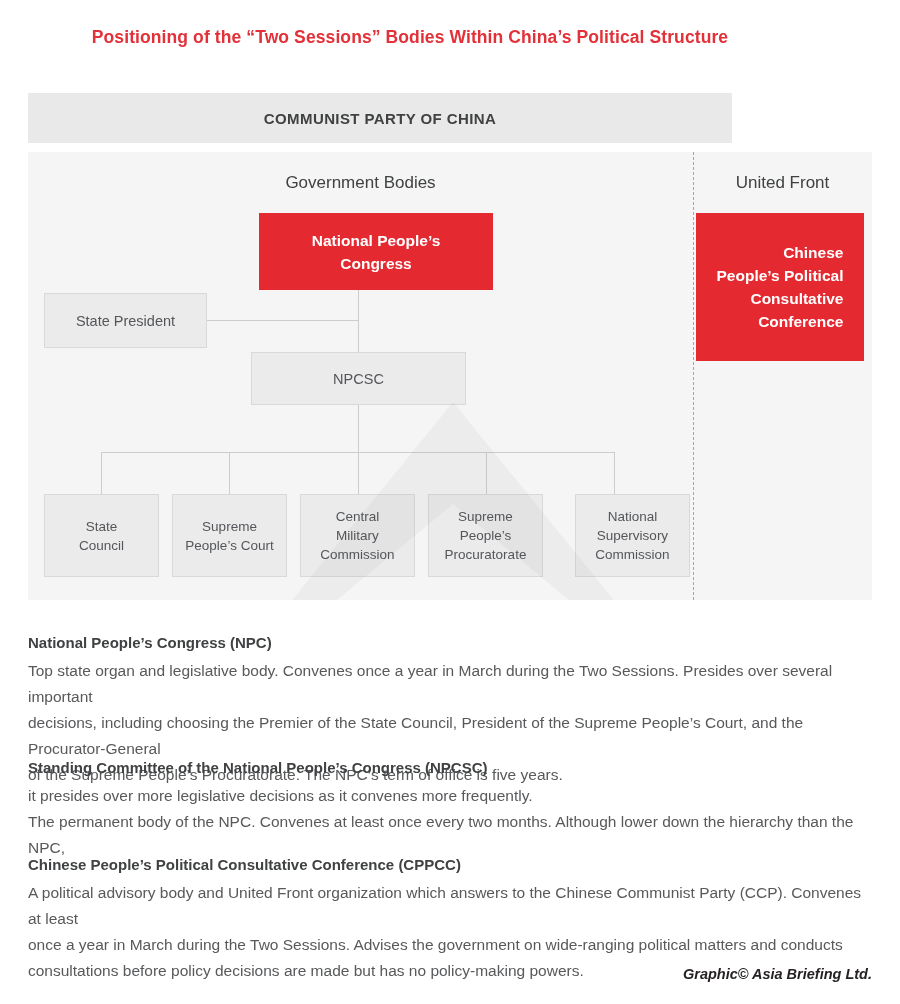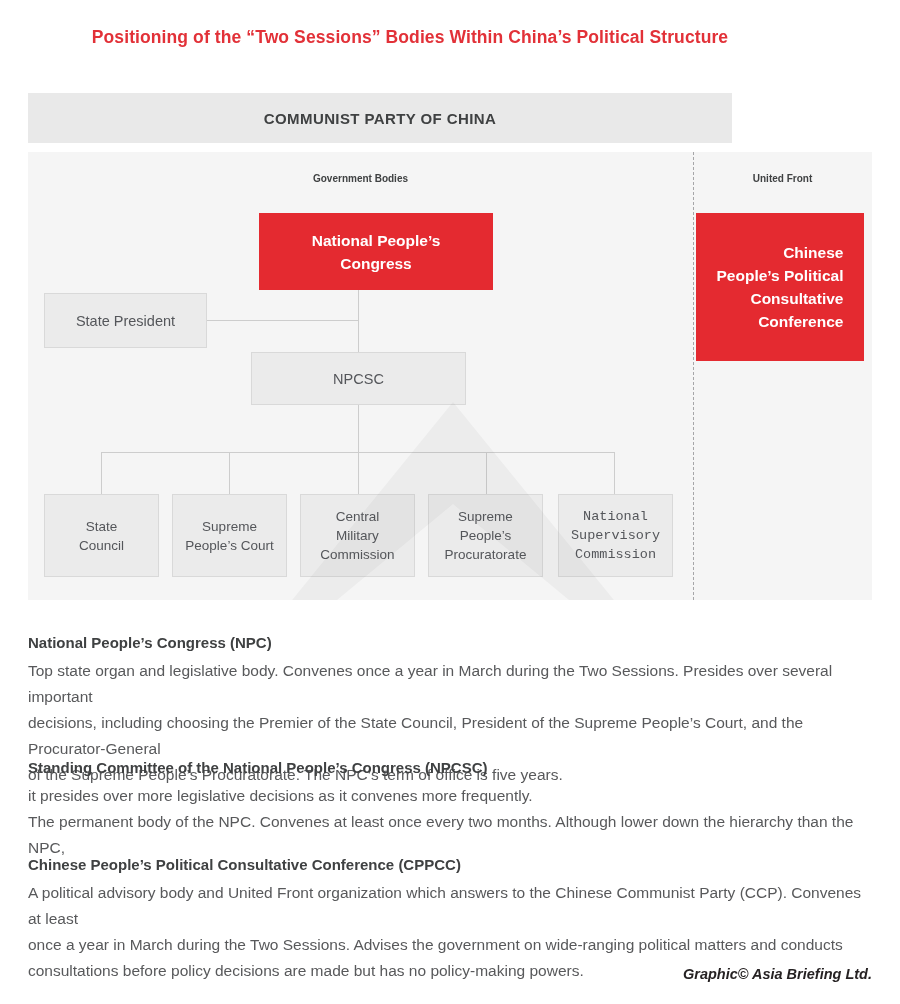--- a/index.html
+++ b/index.html
@@ -33,21 +33,21 @@
   .diagram{
     position:absolute;left:28px;top:152px;width:844px;height:448px;
     background:var(--panel-gray);overflow:hidden;
   }
   .divider{
     position:absolute;left:665px;top:0;height:448px;width:0;
     border-left:1px dashed #a6a6a8;z-index:1;
   }
   .zone-title{
     position:absolute;top:21px;text-align:center;color:var(--text-dark);
-    font-size:10px;font-weight:700;z-index:3;
+    font-size:17px;font-weight:400;z-index:3;
   }
   .zone-title.gov{left:0;width:665px;}
   .zone-title.uf{left:665px;width:179px;}
   .redbox{
     position:absolute;background:var(--brand-red);color:#ffffff;
     display:flex;align-items:center;justify-content:center;text-align:center;
     font-size:15.5px;font-weight:700;line-height:23px;white-space:pre-line;z-index:2;
   }
   .npc{left:231px;top:61px;width:234px;height:77px;}
   .cppcc{left:668px;top:61px;width:168px;height:148px;text-align:right;}
@@ -113,21 +113,21 @@
     <div class="graybox bbox" style="left:16px;">State
 Council</div>
     <div class="graybox bbox" style="left:144px;">Supreme
 People’s Court</div>
     <div class="graybox bbox" style="left:272px;">Central
 Military
 Commission</div>
     <div class="graybox bbox" style="left:400px;">Supreme
 People’s
 Procuratorate</div>
-    <div class="graybox bbox" style="left:530px;font-family:Liberation Mono, monospace;">National
+    <div class="graybox bbox" style="left:547px;">National
 Supervisory
 Commission</div>
 
     <svg class="watermark" width="844" height="448" viewBox="0 0 844 448">
       <path d="M425 250 L594 458 Q603 470 592 476 Q580 482 570 472 L425 352 L280 472 Q270 482 258 476 Q247 470 256 458 Z" fill="#58595b" fill-opacity="0.055"></path>
     </svg>
   </div>
 
   <div class="section s1">
     <h3>National People’s Congress (NPC)</h3>

